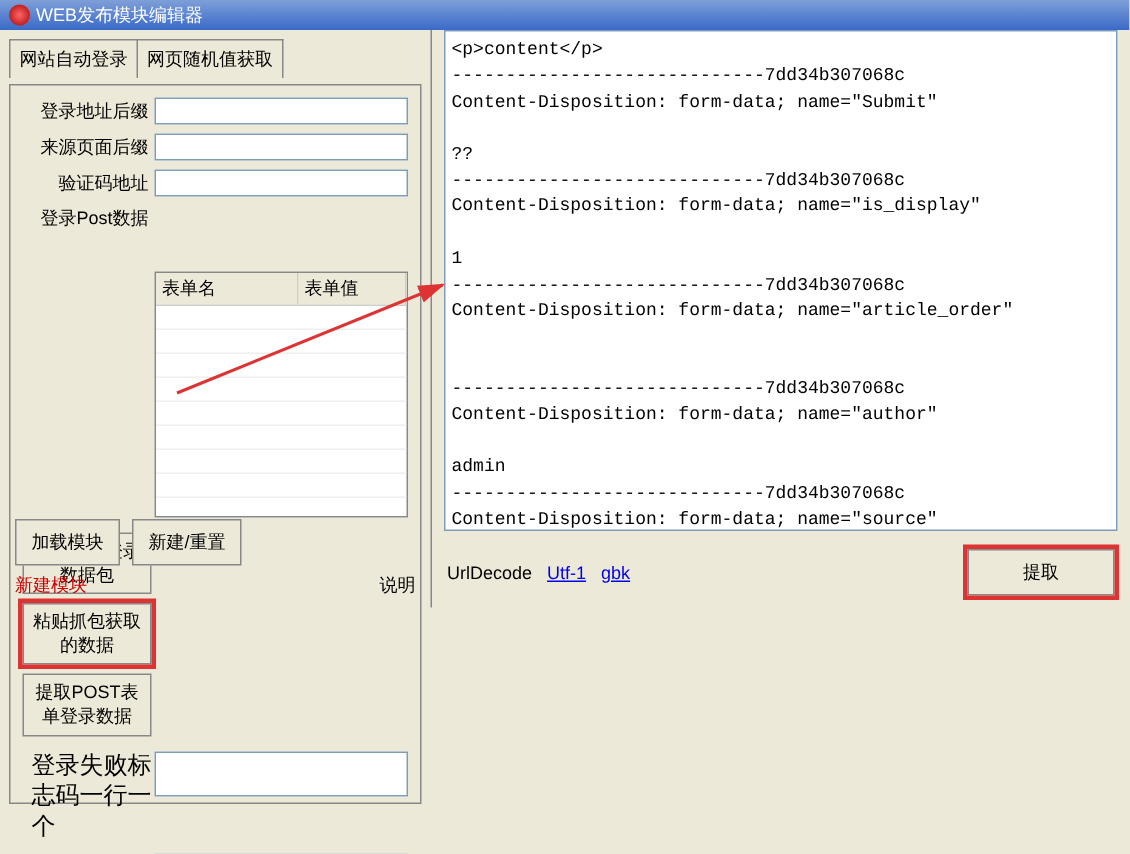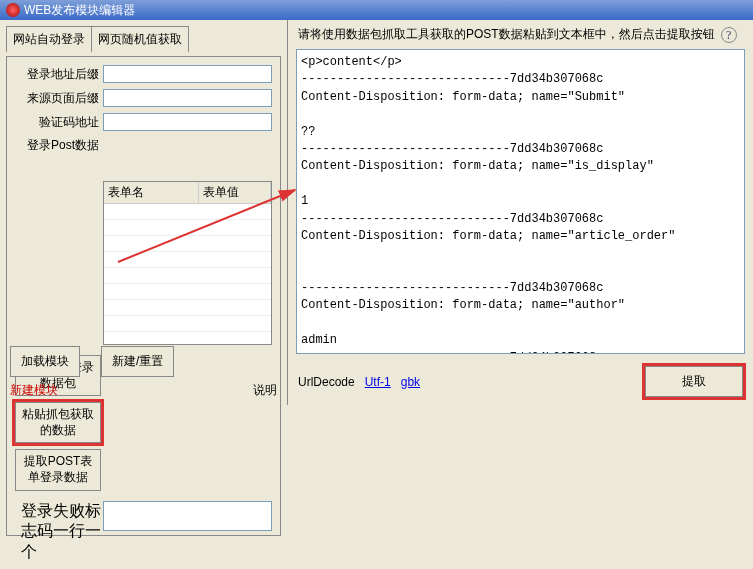--- a/index.html
+++ b/index.html
@@ -18,21 +18,21 @@
 .input { flex: 1; height: 18px; border: 1px solid #7e9db9; background: #fff; }
 .grid { border: 1px solid #888; background: #fff; margin-left: 0; margin-top: 44px; }
 .grid-header { display: flex; background: #ece9d8; border-bottom: 1px solid #ccc; }
 .grid-header div { border-right: 1px solid #ccc; padding: 2px 4px; font-size: 12px; background:#ece9d8; }
 .grid-body { height: 140px; }
 .grid-row { height: 16px; border-bottom: 1px solid #eee; }
 .btn-col { display: flex; flex-direction: column; gap: 6px; margin-top: 4px; }
 .btn { border: 1px solid #888; background: #ece9d8; padding: 4px 6px; font-size: 12px; text-align: center; cursor: pointer; width: 86px; line-height: 1.3; }
 .btn.highlight { outline: 3px solid #d33; }
 .multilabel { width: 88px; font-size: 16px; text-align: left; padding-left: 6px; line-height: 1.3; }
-.bottom-btns { position: absolute; bottom: 28px; left: 10px; display: flex; gap: 21px; }
+.bottom-btns { position: absolute; bottom: 28px; left: 10px; display: flex; gap: 8px; }
 .bbtn { border: 1px solid #888; background: #ece9d8; padding: 6px 10px; cursor: pointer; }
 .status { position: absolute; bottom: 6px; left: 10px; right: 10px; display: flex; justify-content: space-between; font-size: 12px; }
 .status .new { color: #c00; }
 .right-top { padding: 6px 10px; font-size: 12px; display: flex; align-items: center; }
 .help { width: 16px; height: 16px; border: 1px solid #888; border-radius: 50%; text-align: center; line-height: 14px; margin-left: 6px; cursor: pointer; font-family: serif; color: #336; }
 .textarea { flex: 1; margin: 0 8px 6px 8px; border: 1px solid #7e9db9; background: #fff; font-family: "Courier New", monospace; font-size: 12px; padding: 4px; white-space: pre-wrap; overflow: hidden; line-height: 1.45; }
 .right-bottom { display: flex; align-items: center; padding: 6px 10px 8px 10px; gap: 10px; }
 .link { color: #00e; text-decoration: underline; cursor: pointer; }
 .extract { border: 1px solid #888; background: #ece9d8; padding: 6px 36px; cursor: pointer; margin-left: auto; outline: 3px solid #d33; }
 .arrow { position: absolute; pointer-events:none; z-index: 50; }
@@ -120,24 +120,20 @@
       <div class="bbtn">加载模块</div>
       <div class="bbtn">新建/重置</div>
     </div>
     <div class="status">
       <span class="new">新建模块</span>
       <span>说明</span>
     </div>
   </div>
 
   <div class="right">
-    <div class="right-top">
-      <span>请将使用数据包抓取工具获取的POST数据粘贴到文本框中，然后点击提取按钮</span>
-      <span class="help">?</span>
-    </div>
     <div class="textarea">&lt;p&gt;content&lt;/p&gt;
 -----------------------------7dd34b307068c
 Content-Disposition: form-data; name="Submit"
 
 ??
 -----------------------------7dd34b307068c
 Content-Disposition: form-data; name="is_display"
 
 1
 -----------------------------7dd34b307068c

